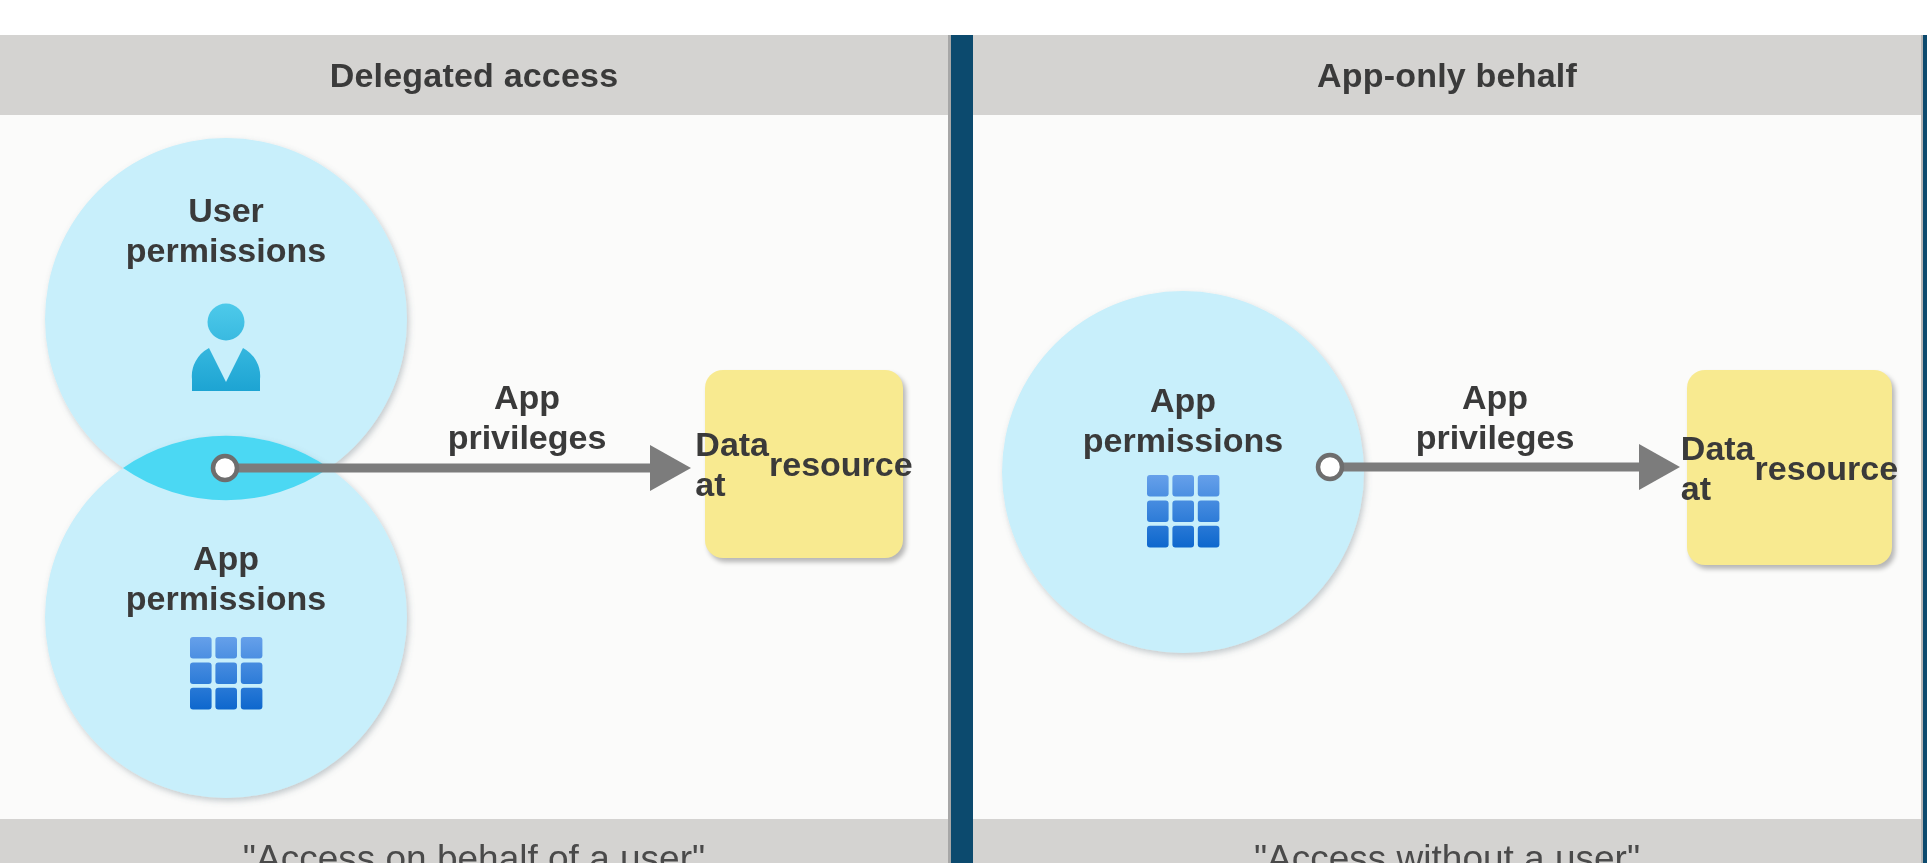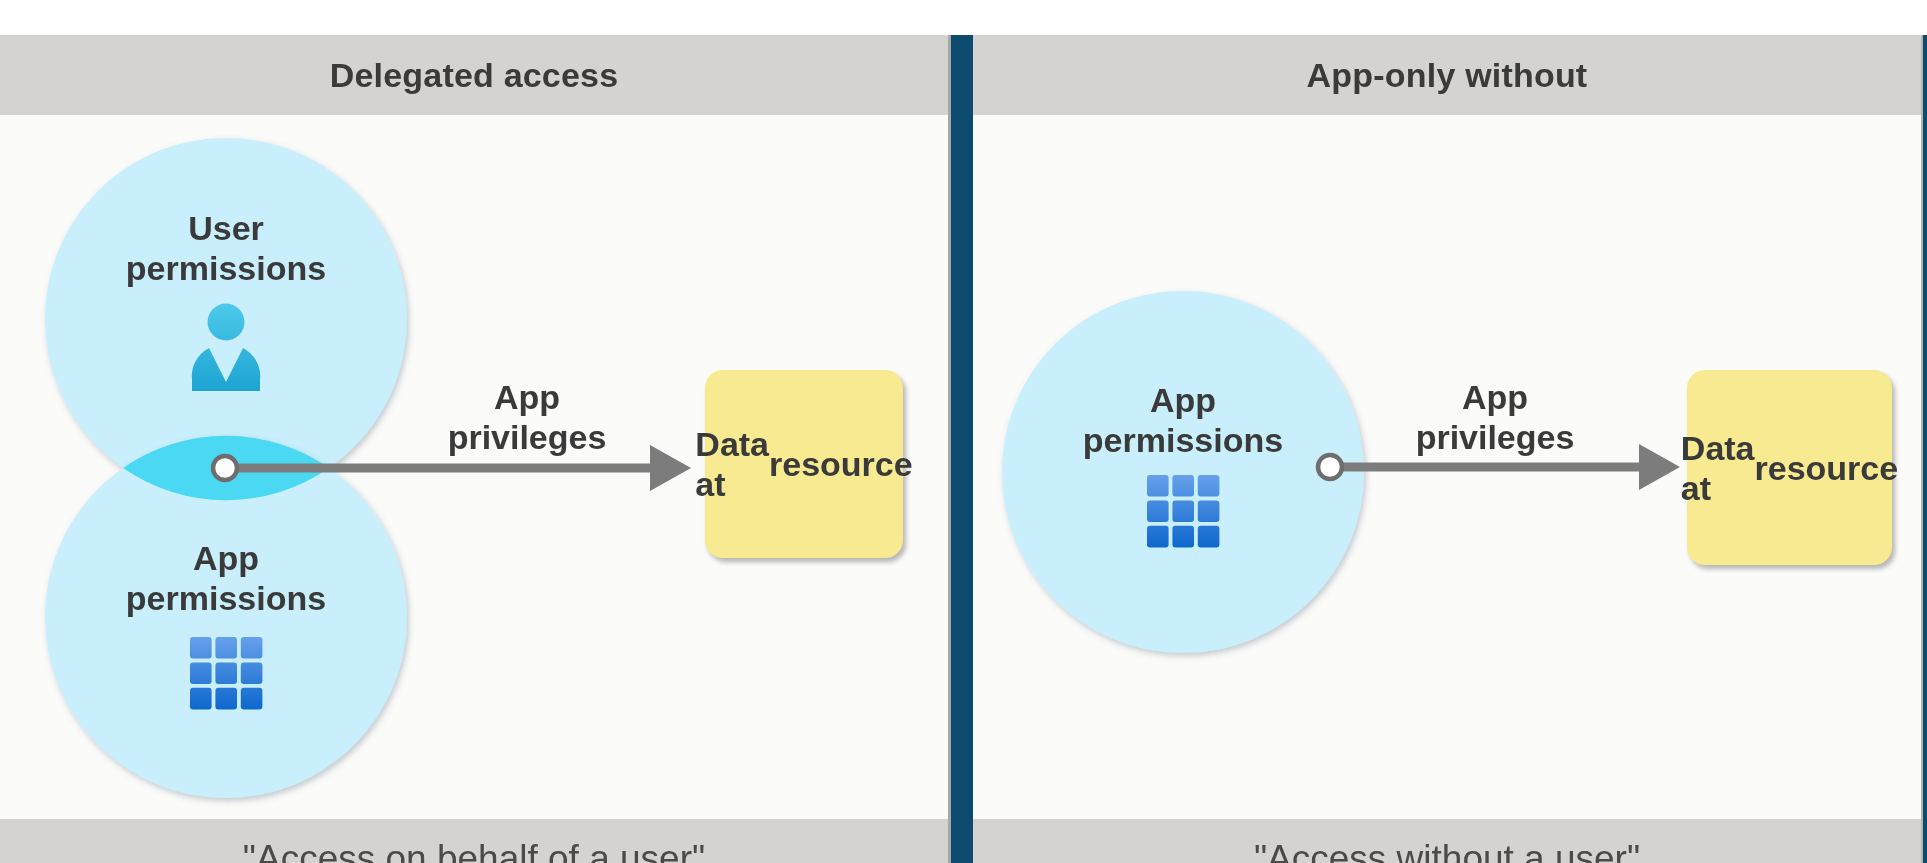--- a/index.html
+++ b/index.html
@@ -99,21 +99,21 @@
         <line x1="225" y1="433" x2="652" y2="433" stroke="#7c7c7c" stroke-width="9"></line>
         <polygon points="650,410 691,433 650,456" fill="#7c7c7c"></polygon>
         <circle cx="225" cy="433" r="12" fill="#ffffff" stroke="#6e6e6e" stroke-width="4.5"></circle>
       </g>
     </svg>
 
     <header class="panel-header">
       <span>Delegated access</span>
     </header>
 
-    <div class="lbl" style="left:226px;top:213px">
+    <div class="lbl" style="left:226px;top:195px">
       <div>User</div>
       <div>permissions</div>
     </div>
 
     <div class="lbl" style="left:226px;top:543px">
       <div>App</div>
       <div>permissions</div>
     </div>
 
     <div class="lbl" style="left:527px;top:382px">
@@ -159,21 +159,21 @@
       </g>
 
       <g>
         <line x1="357" y1="432" x2="668" y2="432" stroke="#7c7c7c" stroke-width="9"></line>
         <polygon points="666,409 707,432 666,455" fill="#7c7c7c"></polygon>
         <circle cx="357" cy="432" r="12" fill="#ffffff" stroke="#6e6e6e" stroke-width="4.5"></circle>
       </g>
     </svg>
 
     <header class="panel-header">
-      <span>App-only without</span>
+      <span>App-only behalf</span>
     </header>
 
     <div class="lbl" style="left:210px;top:385px">
       <div>App</div>
       <div>permissions</div>
     </div>
 
     <div class="lbl" style="left:522px;top:382px">
       <div>App</div>
       <div>privileges</div>

